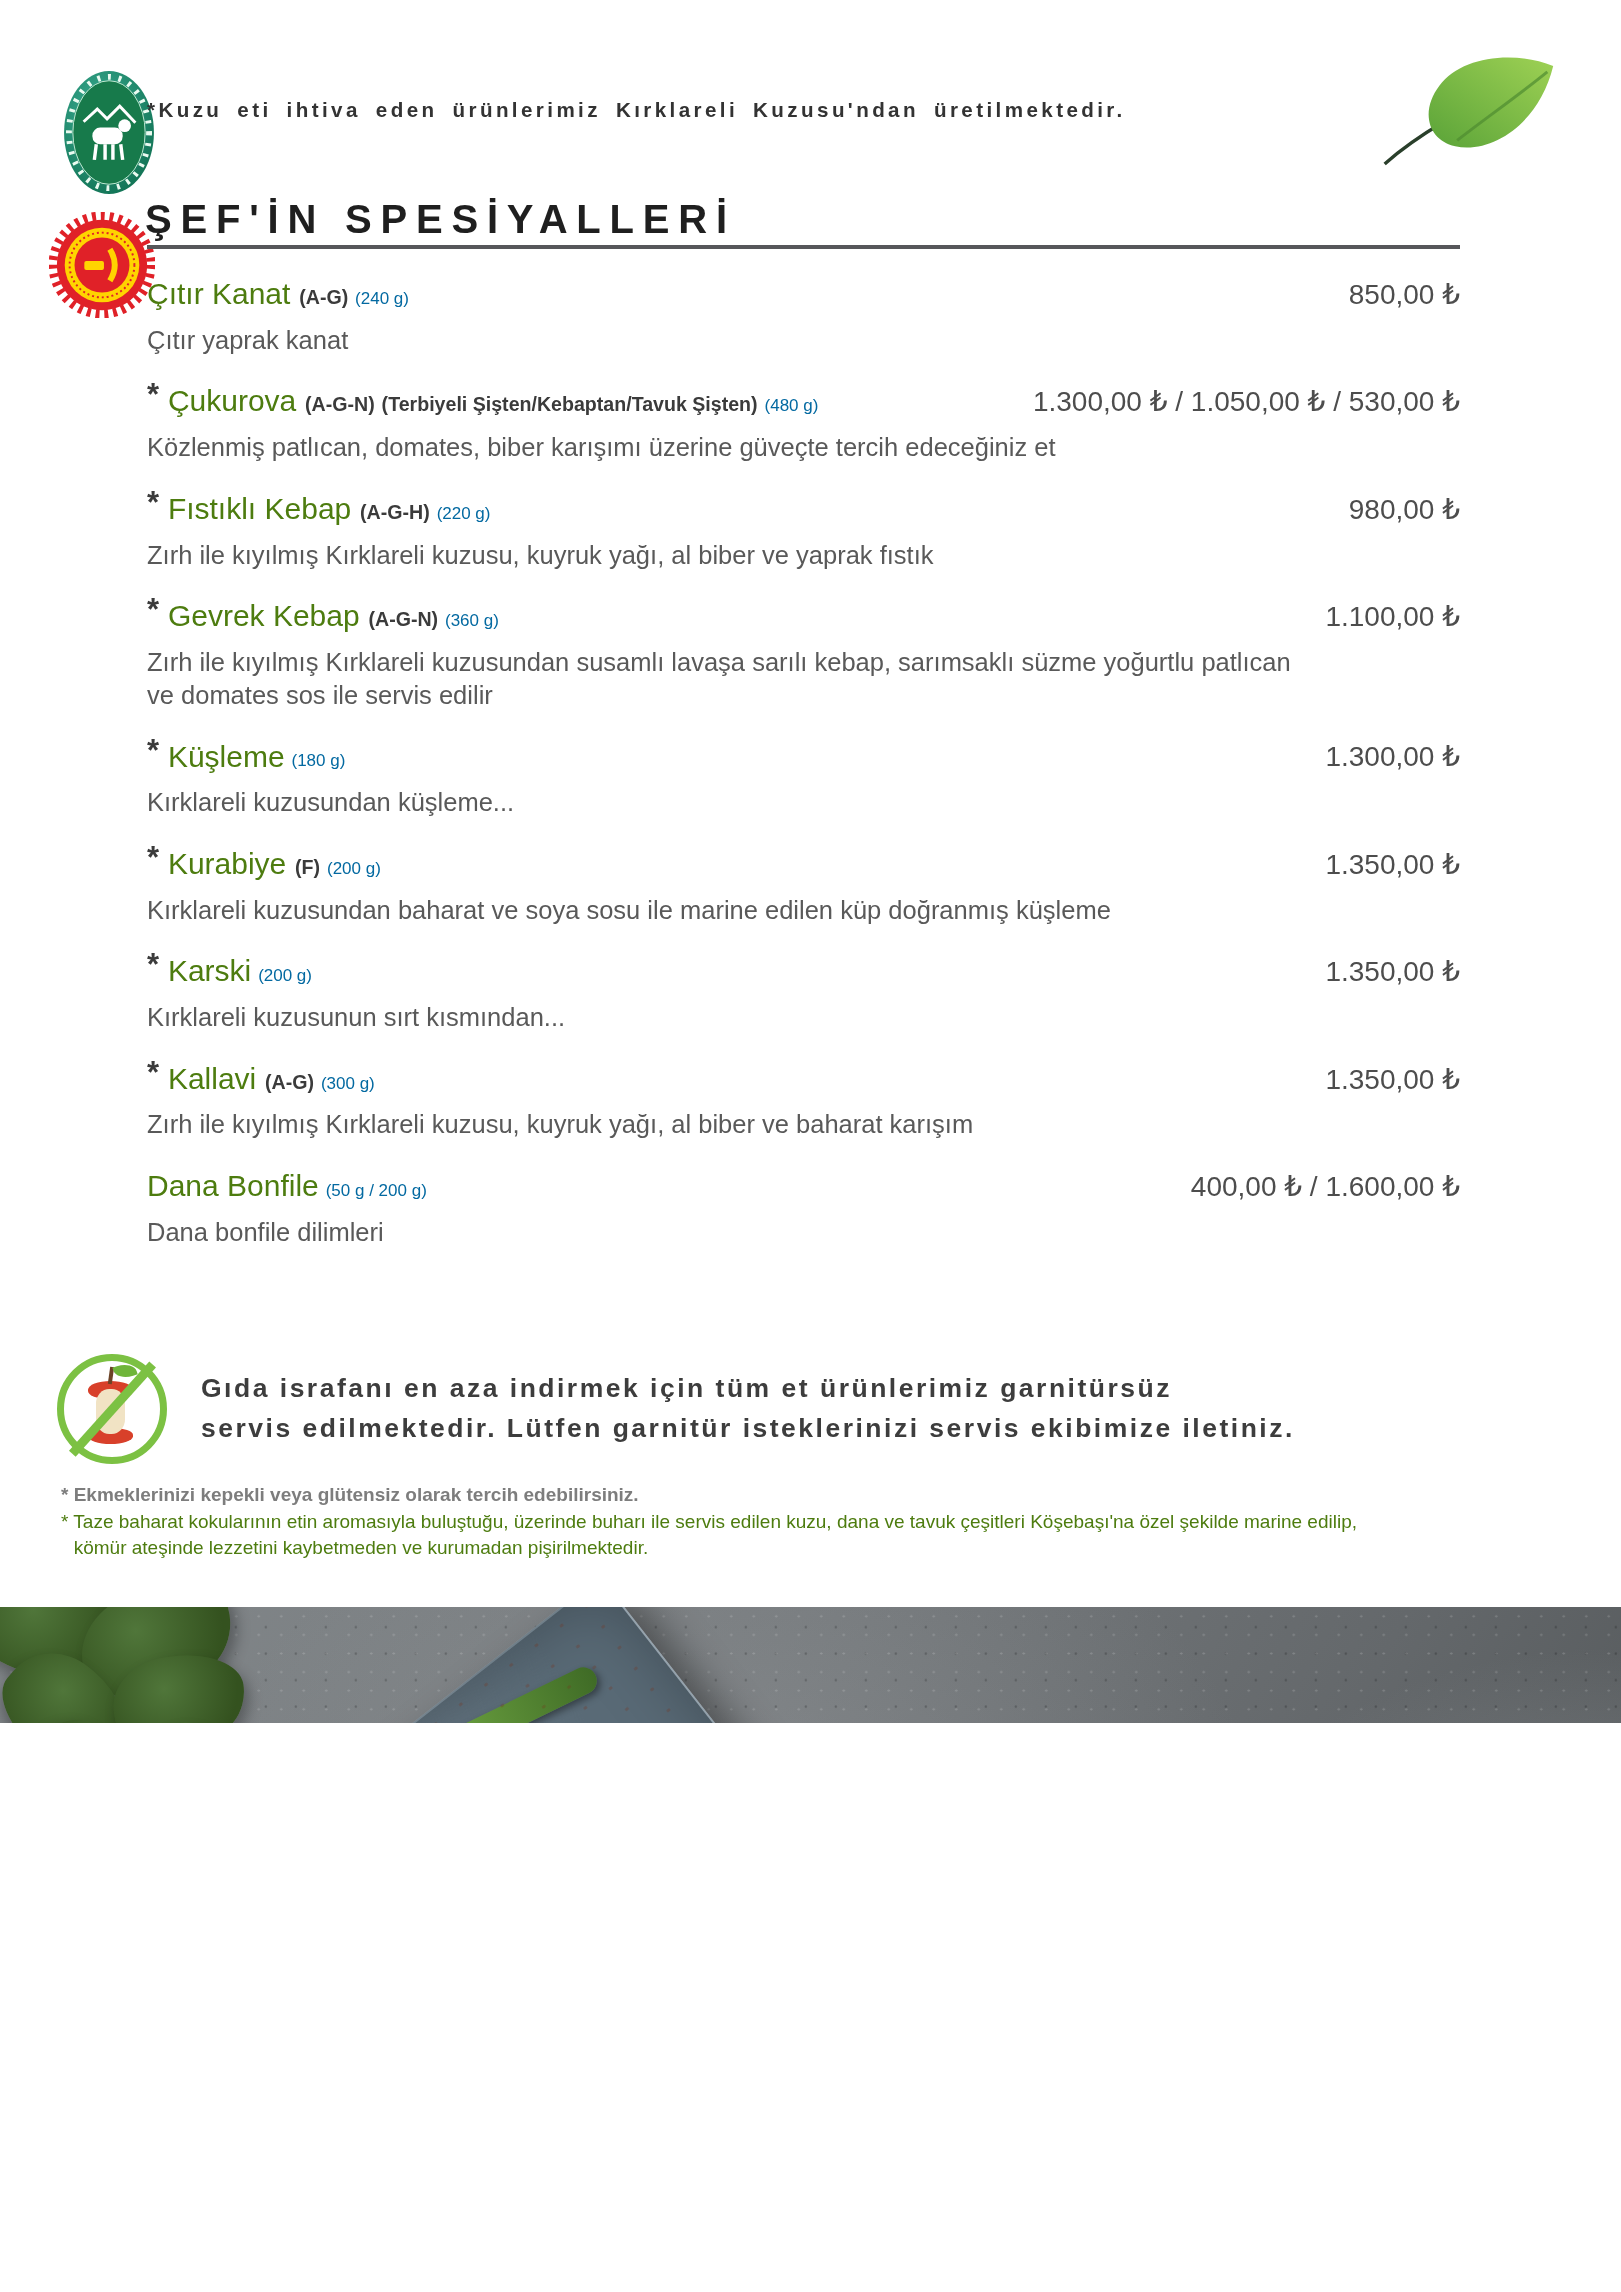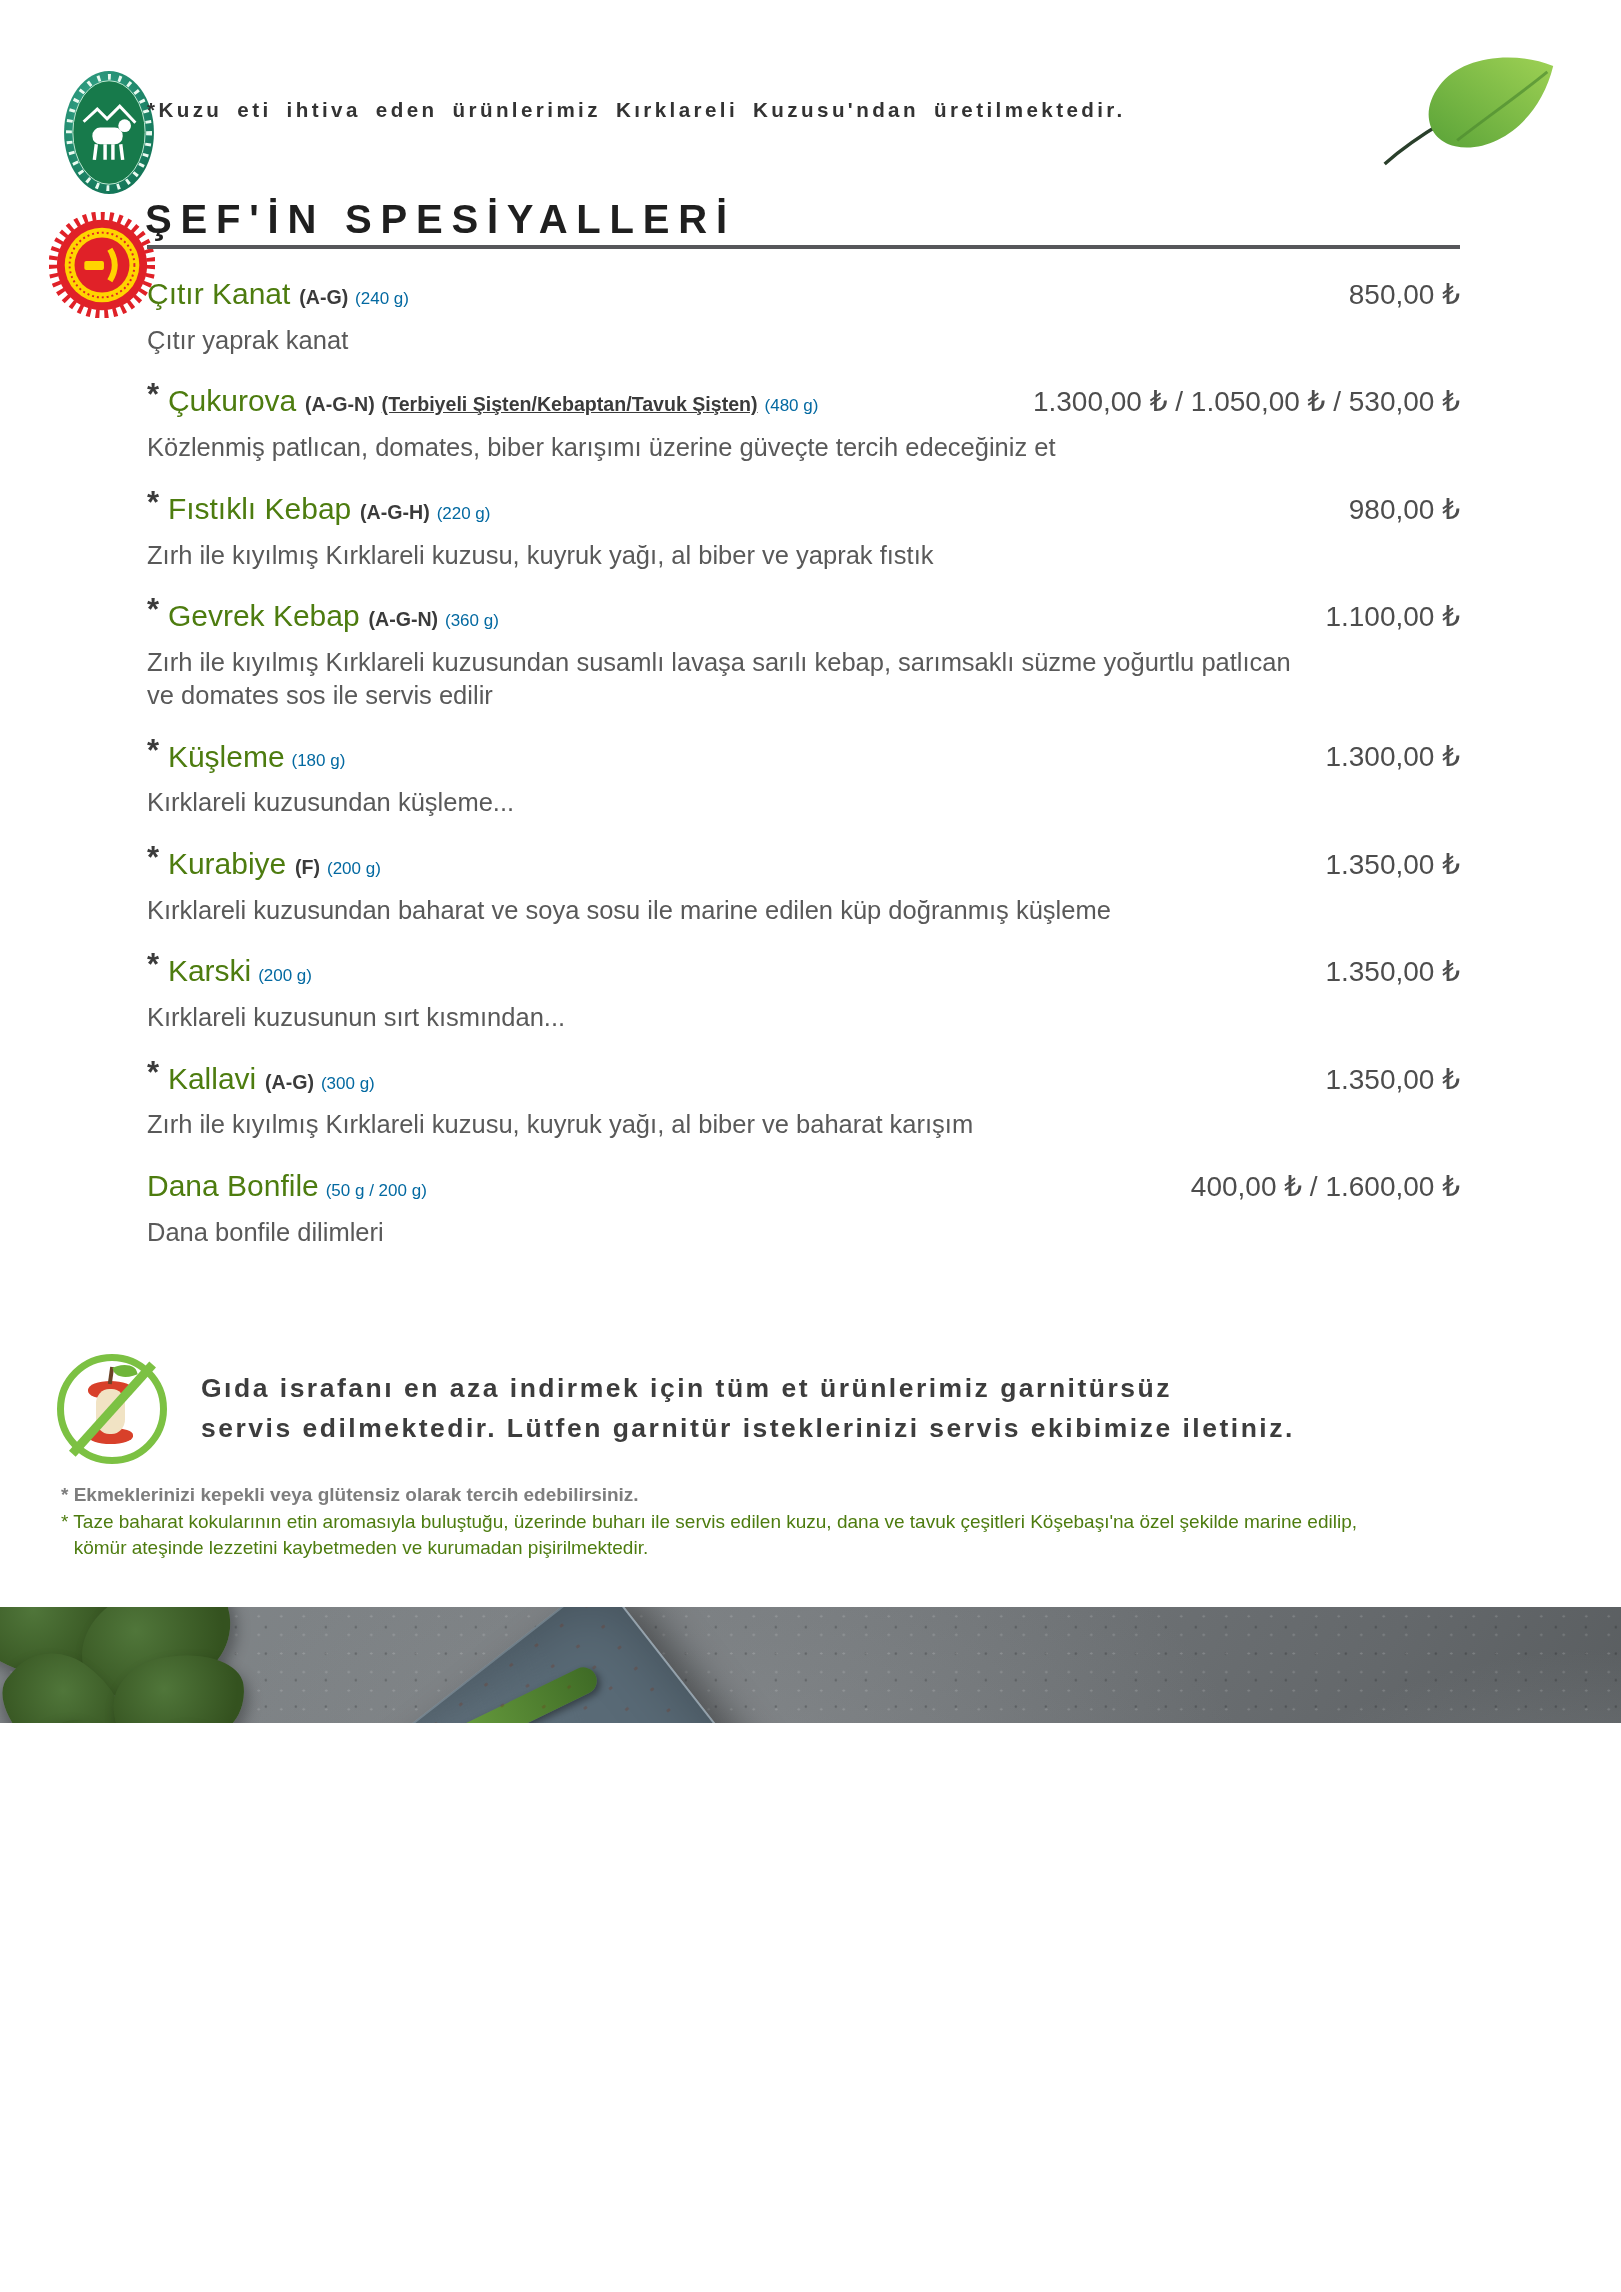--- a/index.html
+++ b/index.html
@@ -18,21 +18,21 @@
 
   
   .menu{position:absolute;left:147px;top:267px;width:1313px;}
   .mi{margin-bottom:17.6px;}
   .mi-head{display:flex;justify-content:space-between;align-items:baseline;line-height:41px;}
   .mi-left{white-space:nowrap;}
   .star{font-size:31px;font-weight:700;vertical-align:5.9px;margin-right:8.8px;color:#3b3b3b;}
   .star:empty{margin:0;}
   .nm{font-size:30px;font-weight:500;color:#4d7c0f;}
   .alg{font-size:19.6px;font-weight:700;color:#3b3b3b;margin-left:8.8px;}
-  .note{font-size:19.6px;font-weight:700;color:#3b3b3b;margin-left:6.9px;text-decoration:underline;}
+  .note{font-size:19.6px;font-weight:700;color:#3b3b3b;margin-left:6.9px;}
   .wt{font-size:17px;font-weight:400;color:#0369a1;margin-left:6.9px;}
   .alg:empty,.note:empty,.wt:empty{margin-left:0;display:none;}
   .pr{font-size:28px;font-weight:400;color:#4d4d4d;white-space:nowrap;padding-left:19.6px;}
   .ds{font-size:25.5px;color:#595959;line-height:33px;margin-top:4.9px;max-width:1147px;}
 
   
   .nowaste{position:absolute;left:57px;top:1354px;width:110px;height:110px;}
   .nw-circle{position:absolute;left:0;top:0;right:0;bottom:0;border:7.8px solid #7cc143;border-radius:50%;}
   .ap-mid{position:absolute;left:39px;top:35px;width:29px;height:45px;background:#f1e3c4;
           border-radius:46%/32%;}

